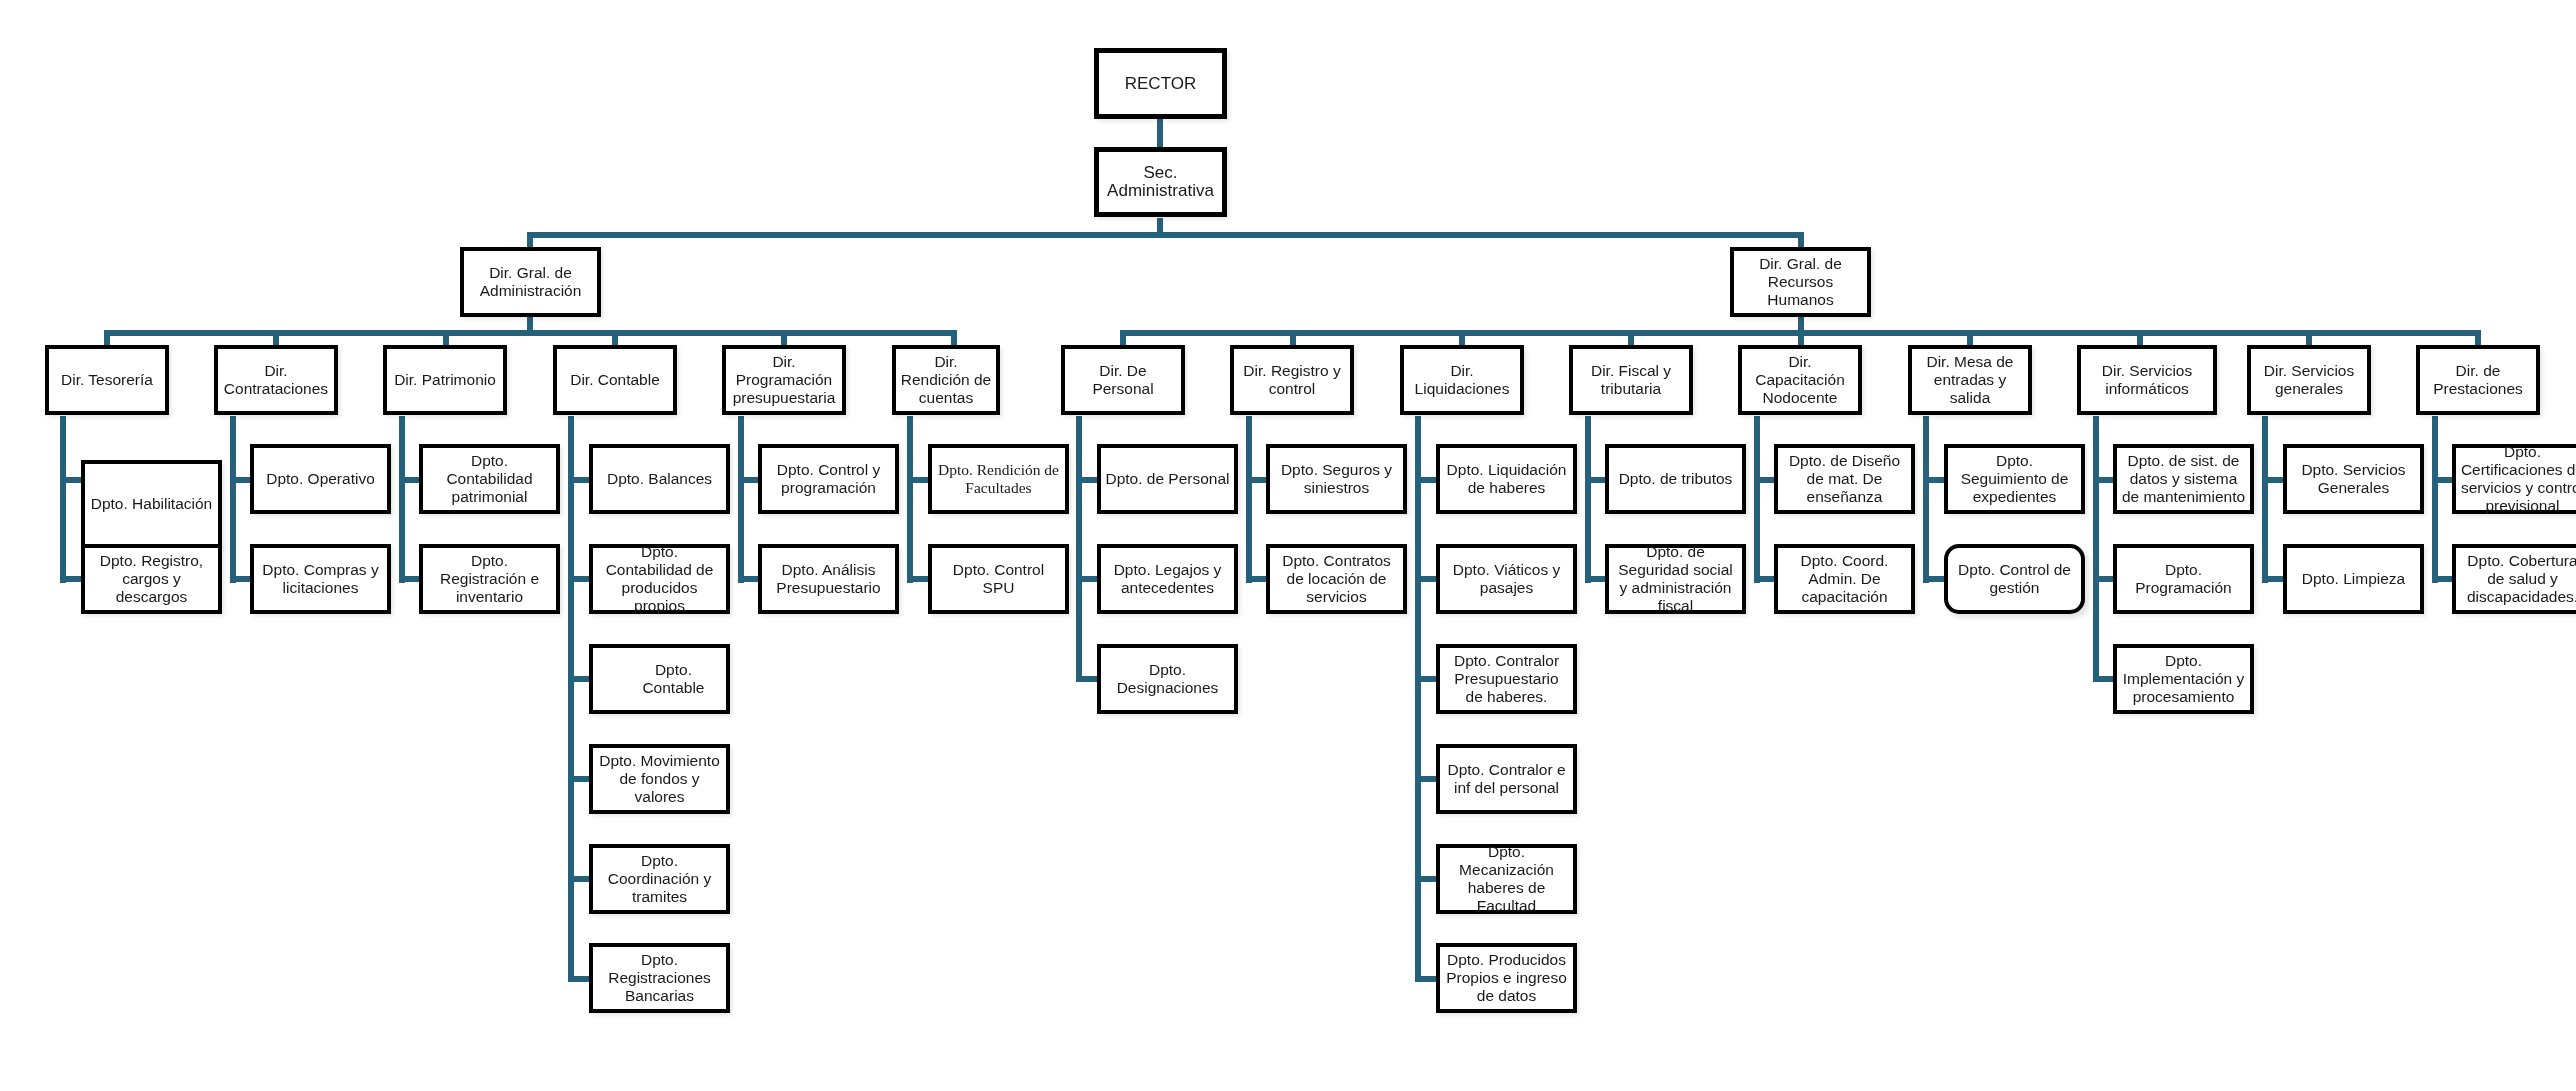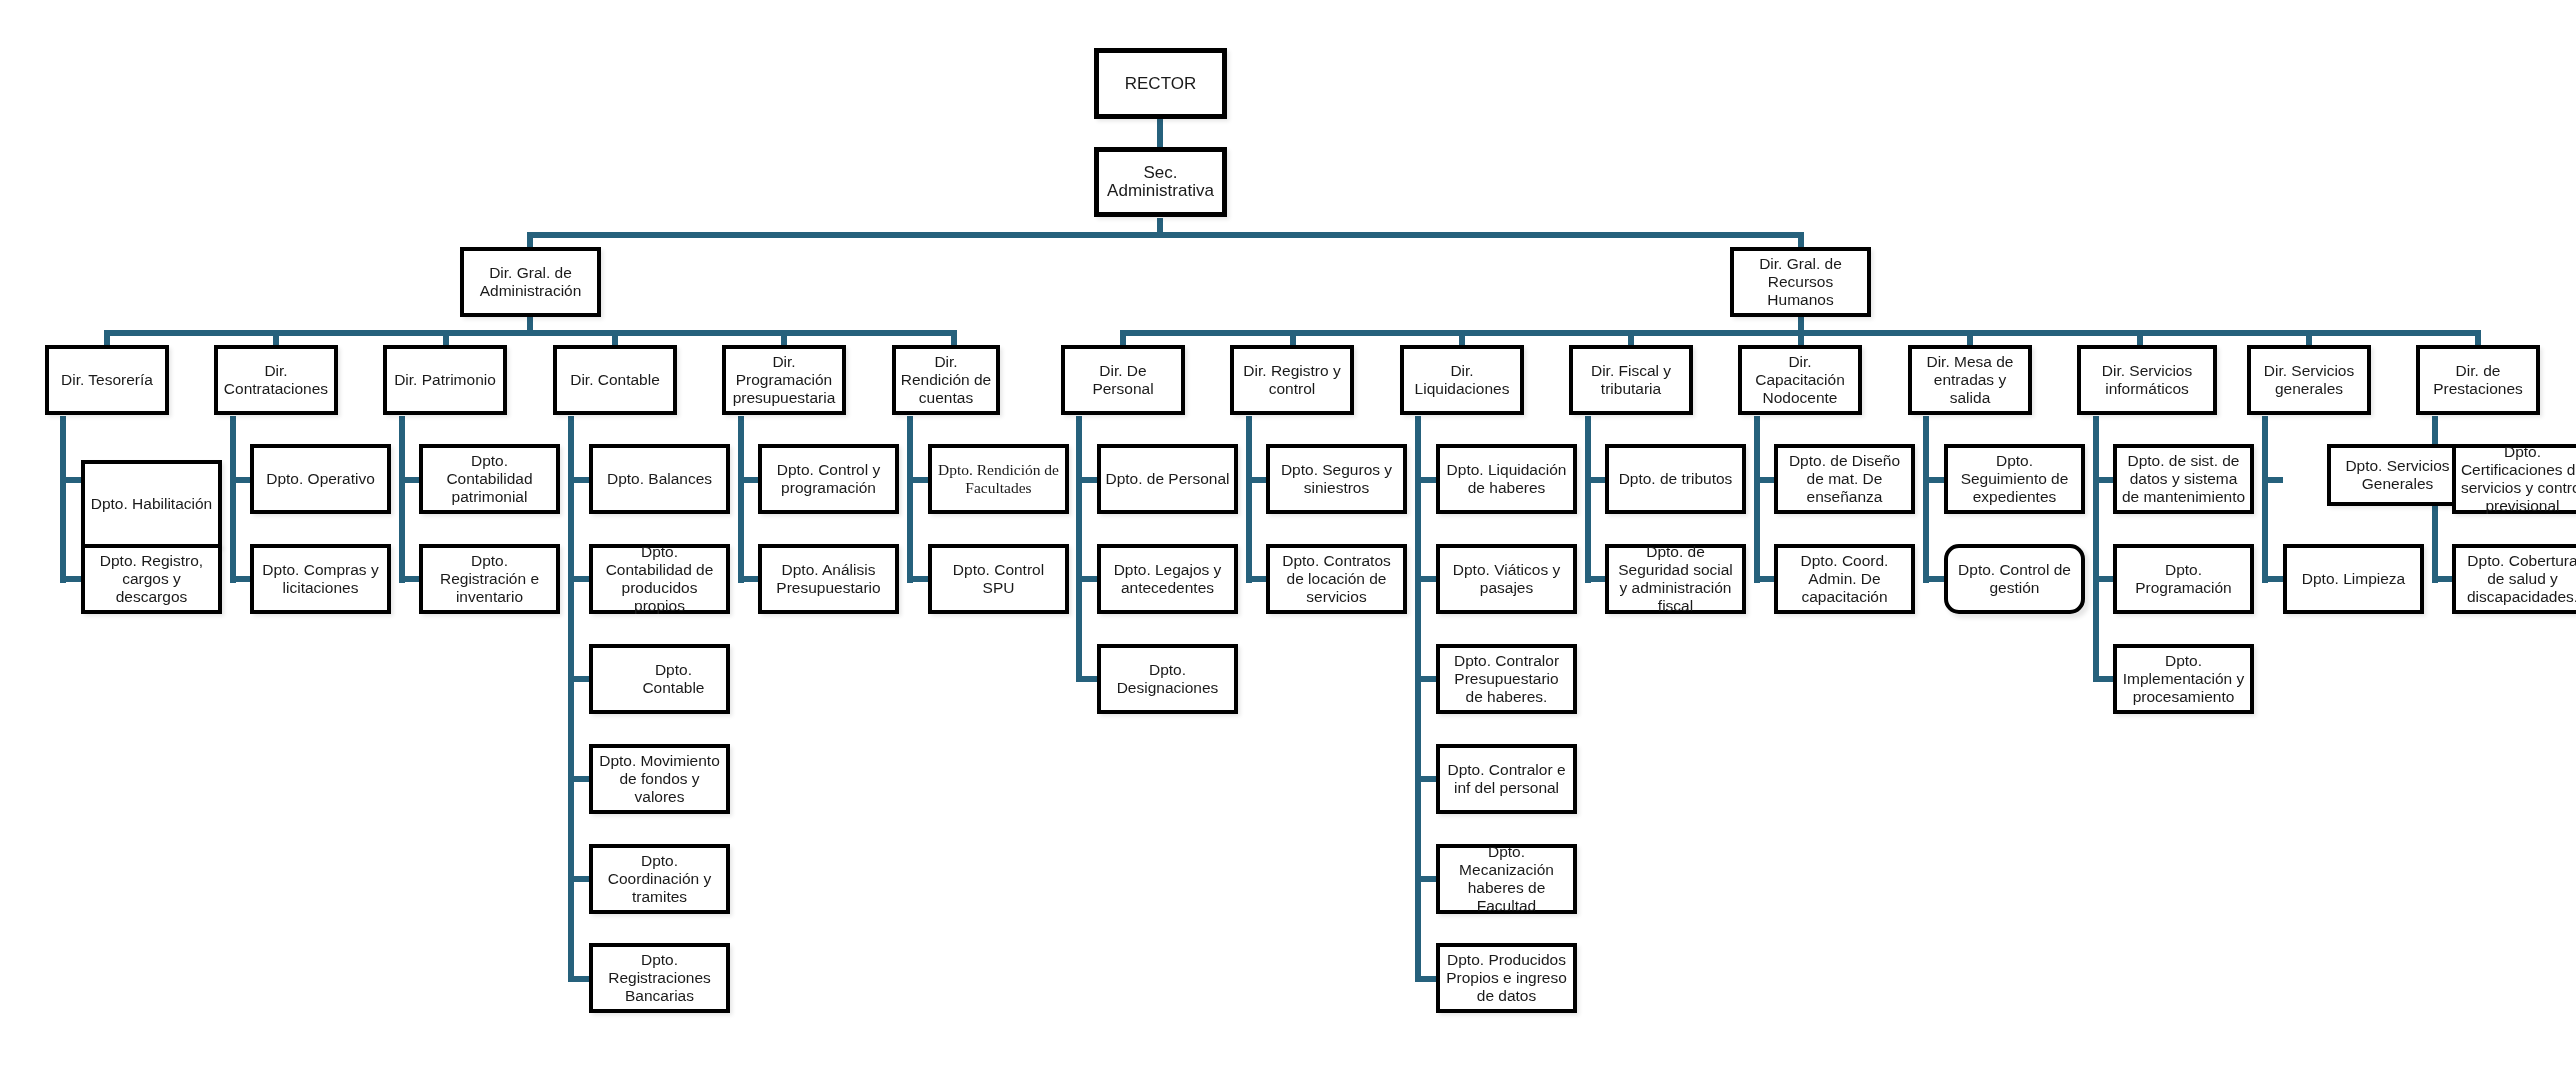--- a/index.html
+++ b/index.html
@@ -174,21 +174,21 @@
     <div class="conn" style="left: 2093px; top: 477px; width: 20.5px; height: 5.7px; background: rgb(38, 97, 124);"></div>
     <div class="box" style="left: 2113px; top: 444px; width: 141px; height: 70px;">Dpto. de sist. de datos y sistema de mantenimiento</div>
     <div class="conn" style="left: 2093px; top: 576px; width: 20.5px; height: 5.7px; background: rgb(38, 97, 124);"></div>
     <div class="box" style="left: 2113px; top: 544px; width: 141px; height: 70px;">Dpto. Programación</div>
     <div class="conn" style="left: 2093px; top: 676px; width: 20.5px; height: 5.7px; background: rgb(38, 97, 124);"></div>
     <div class="box" style="left: 2113px; top: 644px; width: 141px; height: 70px;">Dpto. Implementación y procesamiento</div>
     <div class="conn" style="left: 2306px; top: 330px; width: 5.7px; height: 15.5px; background: rgb(38, 97, 124);"></div>
     <div class="box" style="left: 2247px; top: 345px; width: 124px; height: 70px;">Dir. Servicios generales</div>
     <div class="conn" style="left: 2262px; top: 416px; width: 5.7px; height: 167px; background: rgb(38, 97, 124);"></div>
     <div class="conn" style="left: 2262px; top: 477px; width: 20.5px; height: 5.7px; background: rgb(38, 97, 124);"></div>
-    <div class="box" style="left: 2283px; top: 444px; width: 141px; height: 62px; margin-left: 44px;">Dpto. Servicios Generales</div>
+    <div class="box" style="left: 2283px; top: 444px; width: 141px; height: 70px;">Dpto. Servicios Generales</div>
     <div class="conn" style="left: 2262px; top: 576px; width: 20.5px; height: 5.7px; background: rgb(38, 97, 124);"></div>
     <div class="box" style="left: 2283px; top: 544px; width: 141px; height: 70px;">Dpto. Limpieza</div>
     <div class="conn" style="left: 2475px; top: 330px; width: 5.7px; height: 15.5px; background: rgb(38, 97, 124);"></div>
     <div class="box" style="left: 2416px; top: 345px; width: 124px; height: 70px;">Dir. de Prestaciones</div>
     <div class="conn" style="left: 2432px; top: 416px; width: 5.7px; height: 167px; background: rgb(38, 97, 124);"></div>
     <div class="conn" style="left: 2432px; top: 477px; width: 20.5px; height: 5.7px; background: rgb(38, 97, 124);"></div>
     <div class="box" style="left: 2452px; top: 444px; width: 141px; height: 70px;">Dpto. Certificaciones de servicios y control previsional</div>
     <div class="conn" style="left: 2432px; top: 576px; width: 20.5px; height: 5.7px; background: rgb(38, 97, 124);"></div>
     <div class="box" style="left: 2452px; top: 544px; width: 141px; height: 70px;">Dpto. Cobertura de salud y discapacidades.</div>
     <div class="conn" style="left: 527px; top: 232px; width: 1276px; height: 5.7px; background: rgb(38, 97, 124);"></div>

